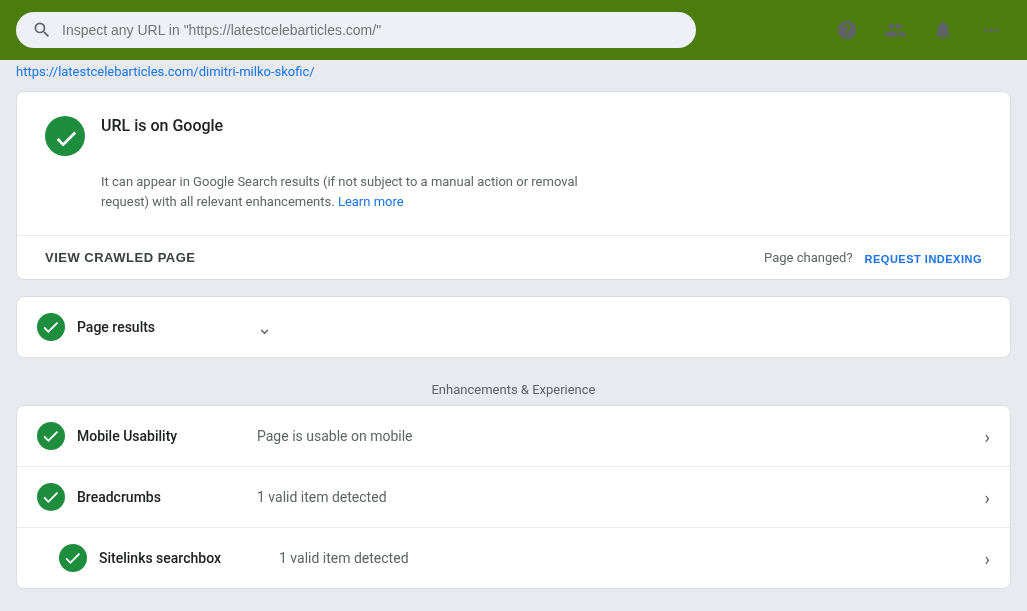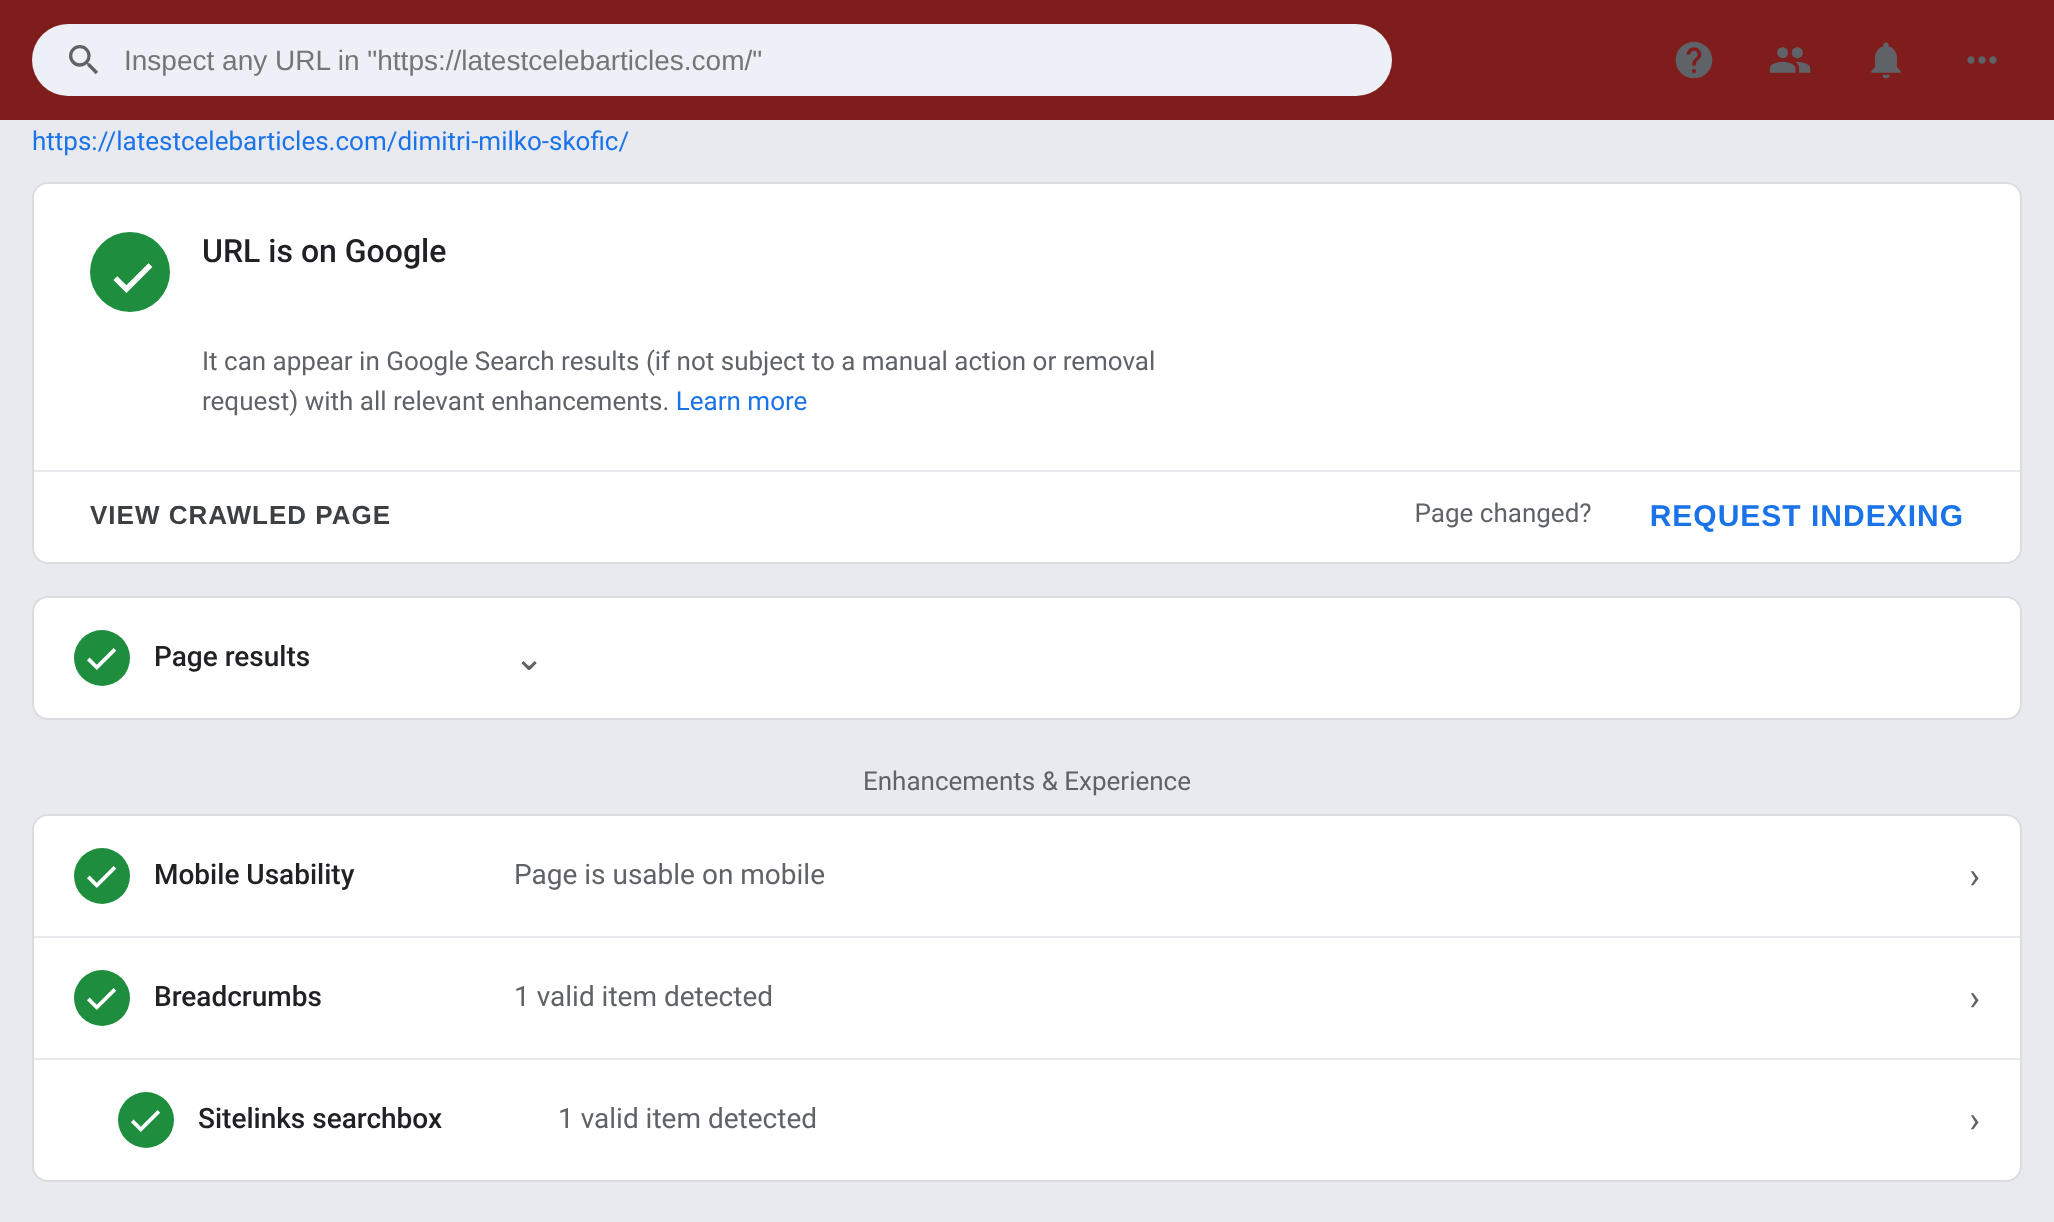--- a/index.html
+++ b/index.html
@@ -9,21 +9,21 @@
       font-size: 14px;
       color: #202124;
       min-height: 611px;
       width: 1027px;
     }
 
     
     .top-bar {
       display: flex;
       align-items: center;
-      background-color: #7f1d1d;
+      background-color: #4d7c0f;
       padding: 10px 16px;
       gap: 0;
     }
     .search-bar {
       display: flex;
       align-items: center;
       background-color: #eef0f7;
       border-radius: 24px;
       padding: 8px 16px;
       flex: 1;
@@ -118,43 +118,42 @@
     
     .divider {
       height: 1px;
       background: #e8eaed;
       margin: 0 0;
     }
 
     
     .action-bar {
       display: flex;
-      align-items: flex-start;
+      align-items: flex-end;
       padding: 14px 28px;
-      gap: 17px;
     }
     .view-crawled-btn {
       font-size: 13px;
       font-weight: 600;
       color: #3c4043;
       text-transform: uppercase;
       letter-spacing: 0.5px;
       cursor: pointer;
       background: none;
       border: none;
       padding: 0;
     }
     .spacer { flex: 1; }
     .page-changed-text {
       font-size: 13px;
       color: #5f6368;
       margin-right: 12px;
     }
     .request-indexing-btn {
-      font-size: 15px;
+      font-size: 11px;
       font-weight: 600;
       color: #1a73e8;
       text-transform: uppercase;
       letter-spacing: 0.5px;
       cursor: pointer;
       background: none;
       border: none;
       padding: 0;
     }
 

